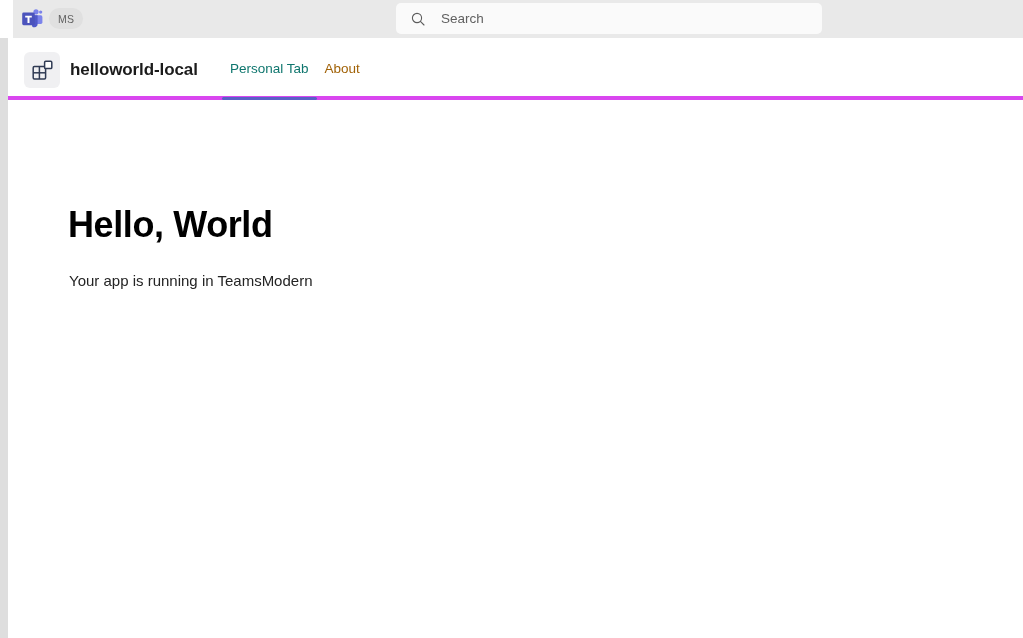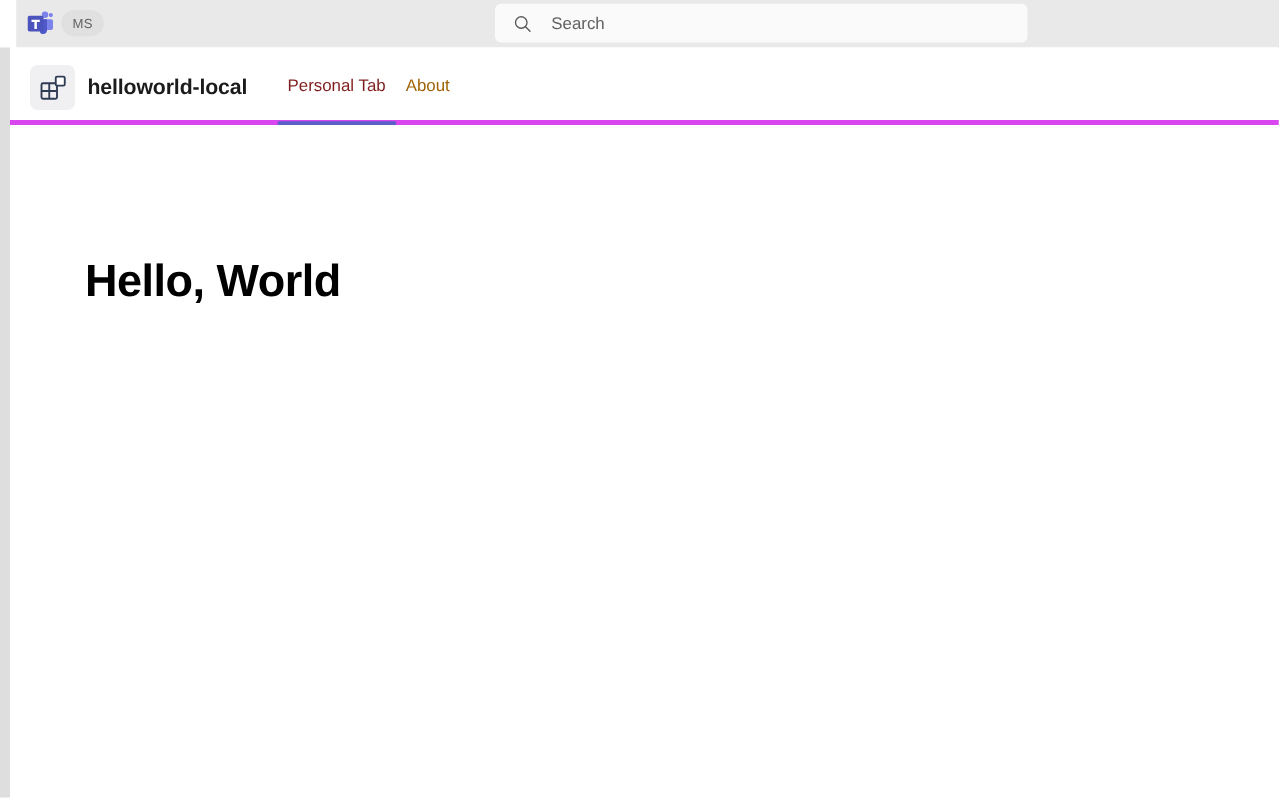--- a/index.html
+++ b/index.html
@@ -144,21 +144,21 @@
   .tab {
     position: relative;
     font-size: 13.5px;
     color: #a16207;
     padding: 0 8px 0 8px;
     height: 40px;
     line-height: 18px;
     white-space: nowrap;
     cursor: pointer;
   }
-  .tab.active { color: #7f1d1d; text-align: right; }
+  .tab.active { color: #0f766e; text-align: right; }
   .tab.active::after {
     content: "";
     position: absolute;
     left: 0;
     right: 0;
     bottom: 0;
     height: 3px;
     background: #5b5fc7;
     border-radius: 2px;
   }
@@ -244,15 +244,16 @@
       </div>
       <div class="tab">
         <span>About</span>
       </div>
     </div>
 
   </div>
 
   <div class="content">
     <h1 class="hello-title">Hello, World</h1>
+    <p class="hello-sub">Your app is running in TeamsModern</p>
   </div>
 
 </div>
 
 </body></html>

